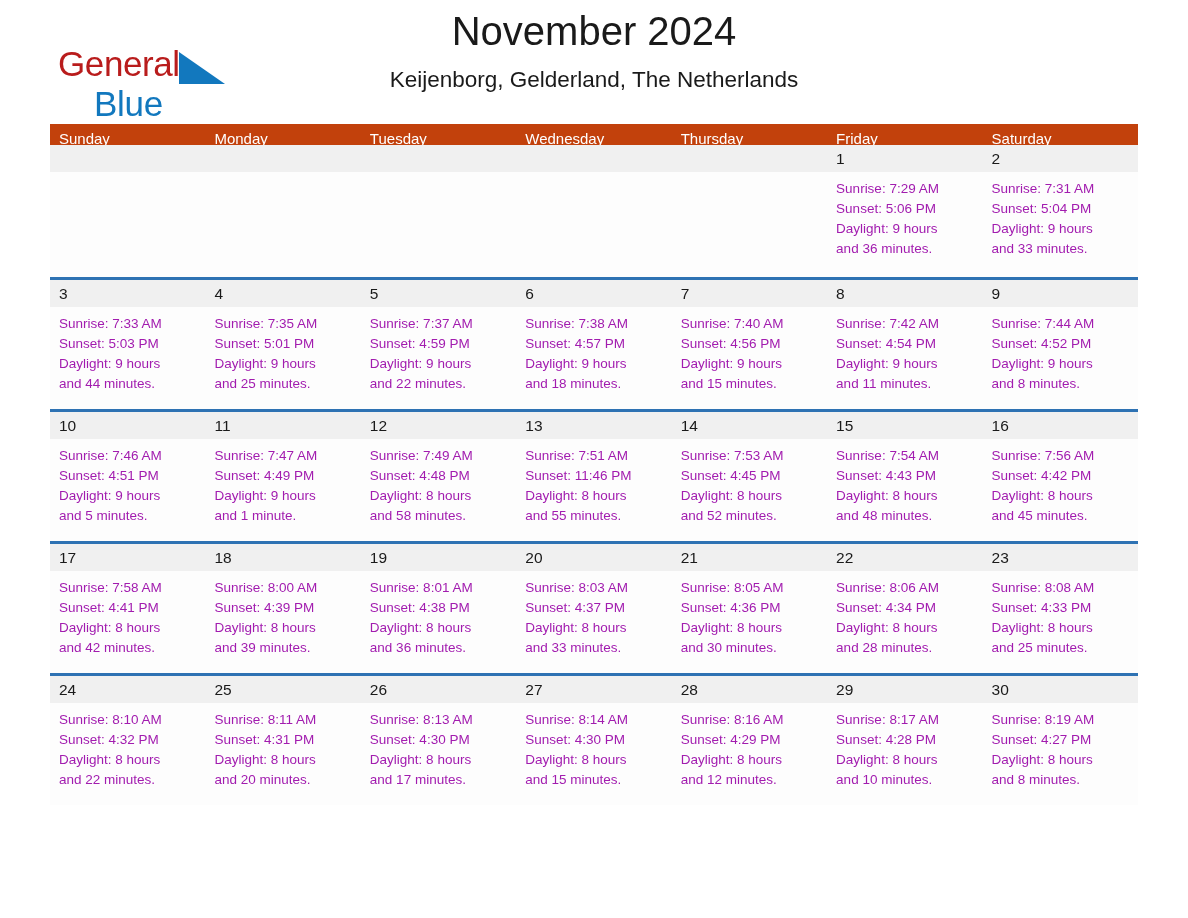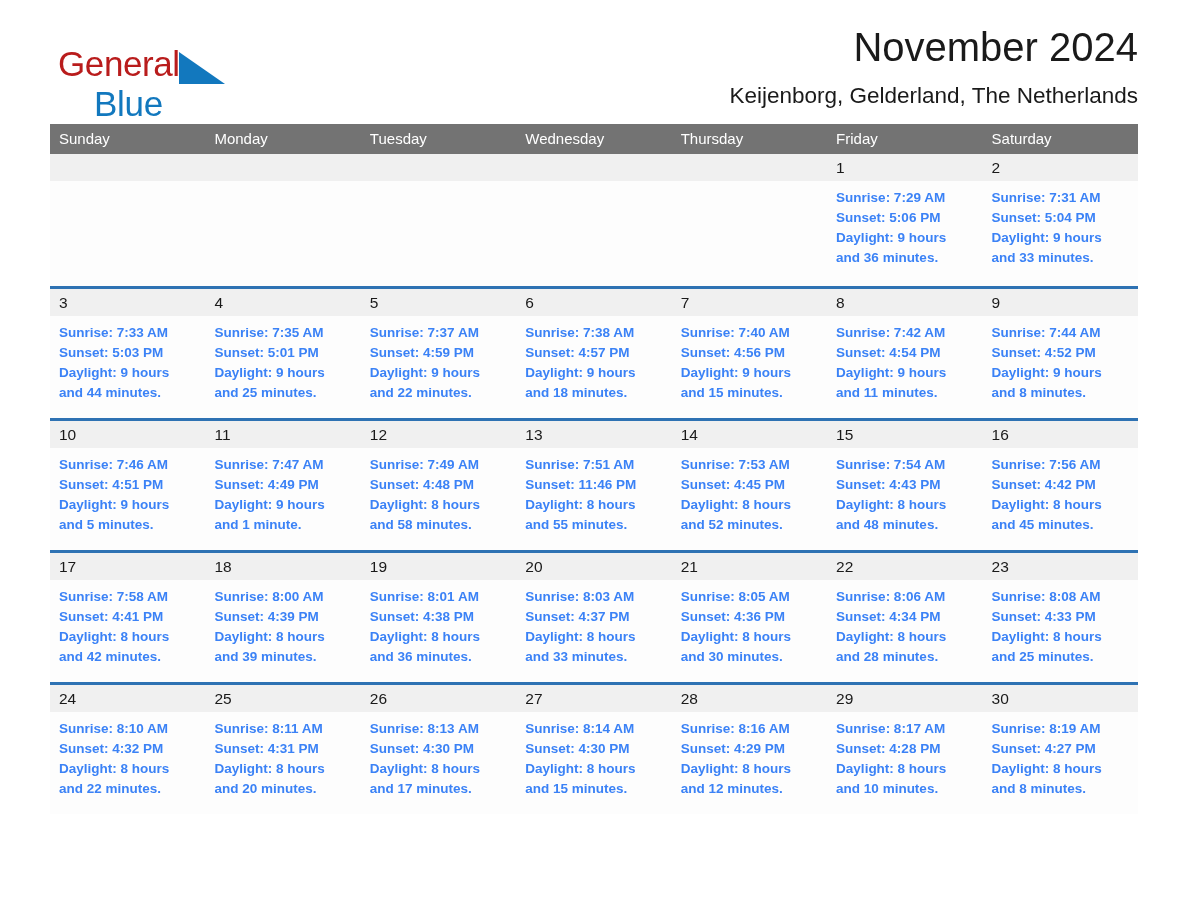--- a/index.html
+++ b/index.html
@@ -51,22 +51,22 @@
   .logo-blue {
     display: block;
     font-size: 35px;
     color: #1278be;
     line-height: 1;
     margin-top: -2px;
     margin-left: 36px;
     letter-spacing: -0.3px;
   }
   .titles {
-    text-align: right;
-    padding-top: 24px;
+    text-align: center;
+    padding-top: 8px;
   }
   .cal-title {
     font-size: 40px;
     color: #1a1a1a;
     line-height: 1.15;
     font-weight: normal;
     margin: 0;
     letter-spacing: 0px;
   }
   .cal-subtitle {
@@ -77,22 +77,22 @@
     line-height: 1.1;
   }
 
   
   .calendar {
     margin-top: 14px;
     width: 1088px;
   }
   .weekday-row {
     display: flex;
-    background: #737373;
-    height: 30px;
+    background: #c2410c;
+    height: 21px;
   }
   .weekday {
     flex: 1 1 0;
     color: #ffffff;
     font-size: 15px;
     line-height: 30px;
     padding-left: 9px;
     box-sizing: border-box;
     white-space: nowrap;
     overflow: hidden;
@@ -127,22 +127,21 @@
   }
   .daynum {
     font-size: 15.5px;
     line-height: 27px;
     color: #1a1a1a;
   }
   .day-info {
     padding: 7px 9px 0 9px;
     font-size: 13.5px;
     line-height: 20px;
-    color: #3b82f6;
-    font-weight: bold;
+    color: #a21caf;
   }
   .day-info div {
     white-space: nowrap;
   }
 </style>
 </head>
 <body>
 
 <div class="page">
 

